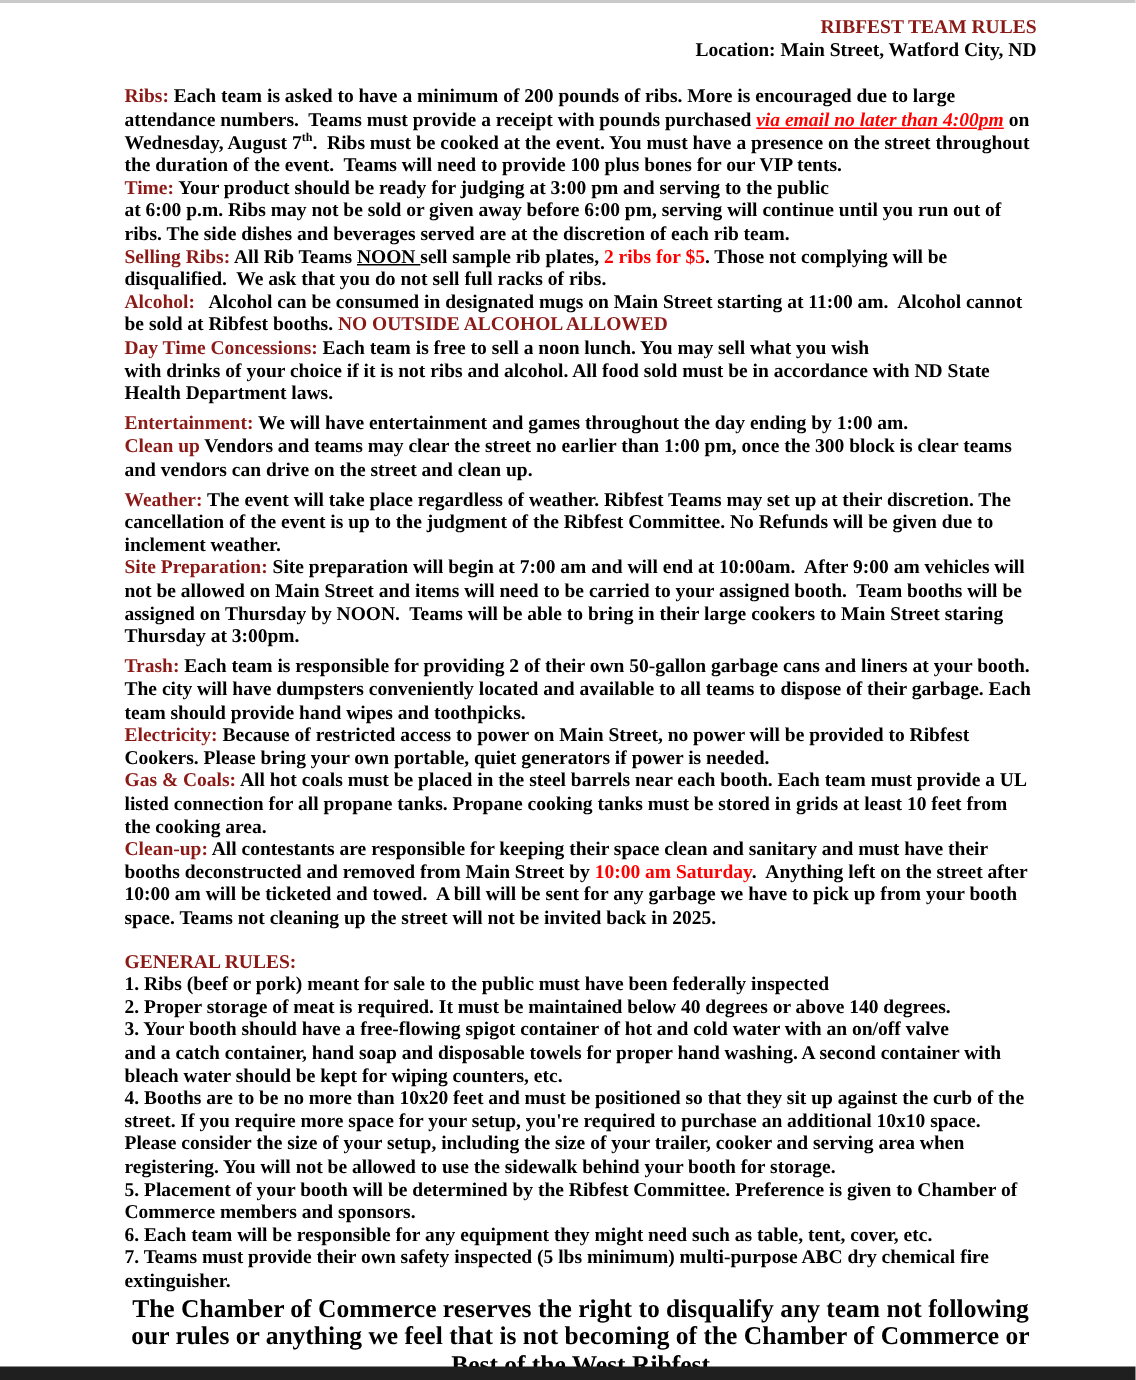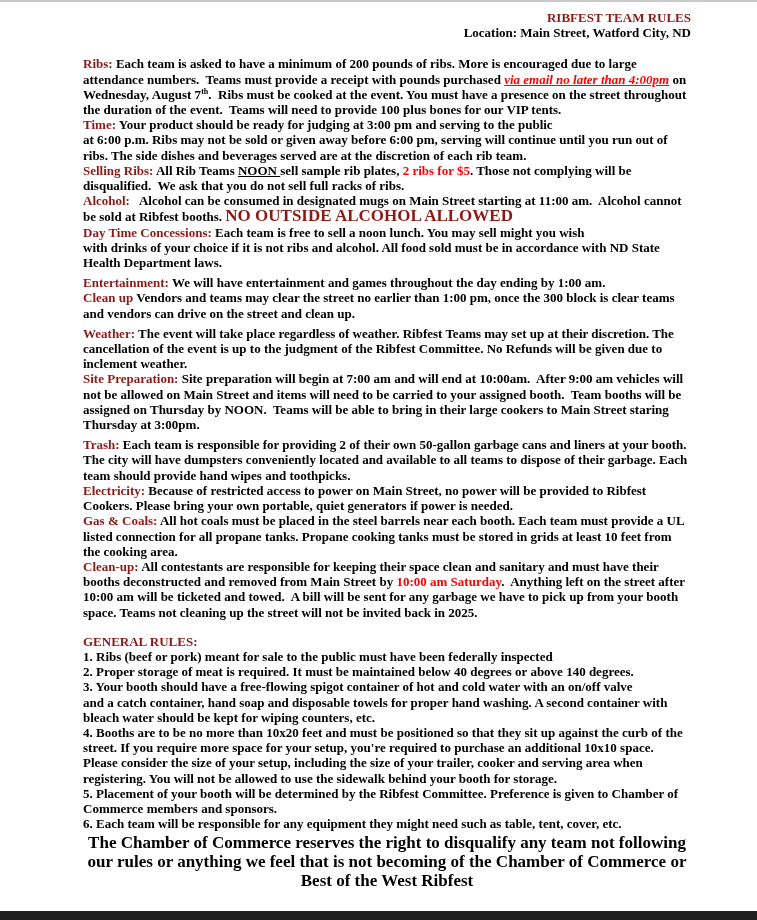--- a/index.html
+++ b/index.html
@@ -15,21 +15,21 @@
   .top-line { position:absolute; top:0; left:0; width:757px; height:2px; background:var(--topline-color,#c9c9c9); }
   .bottom-bar { position:absolute; bottom:0; left:0; width:757px; height:9px; background:var(--bottombar-color,#1f1f1f); }
   .content { position:absolute; left:83px; top:10px; width:608px; }
   p { margin:0; font-size:13px; line-height:15.2px; white-space:pre-wrap; }
   .doc-title { color:var(--darkred,#8b1a17); }
   .header-block { margin-bottom:16px;text-align:right; }
   .h { color:var(--darkred,#8b1a17); }
   .red { color:var(--red,#f00); }
   .red-iu { color:var(--red,#f00); font-style:italic; text-decoration:underline; }
   .u { text-decoration:underline; }
-  .big-darkred { color:var(--darkred,#8b1a17); font-size:17px; }
+  .big-darkred { color:var(--darkred,#8b1a17); font-size:13px; }
   .mt-sm { margin-top:5px; }
   .general-rules { margin-top:14px; }
   .gr-heading { color:var(--darkred,#8b1a17); }
   sup { font-size:0.62em; line-height:0; }
   .closing { font-size:17px; line-height:18.7px; text-align:center; margin-top:3px; color:#000; }
 </style>
 </head>
 <body>
 
 <div class="top-line"></div>
@@ -43,21 +43,21 @@
 
   <p class="sec"><span class="h">Ribs: </span><span>Each team is asked to have a minimum of 200 pounds of ribs. More is encouraged due to large attendance numbers.  Teams must provide a receipt with pounds purchased </span><span class="red-iu">via email no later than 4:00pm</span><span> on Wednesday, August 7</span><sup>th</sup><span>.  Ribs must be cooked at the event. You must have a presence on the street throughout the duration of the event.  Teams will need to provide 100 plus bones for our VIP tents.</span></p>
 
   <p class="sec"><span class="h">Time: </span><span>Your product should be ready for judging at 3:00 pm and serving to the public
 at 6:00 p.m. Ribs may not be sold or given away before 6:00 pm, serving will continue until you run out of ribs. The side dishes and beverages served are at the discretion of each rib team.</span></p>
 
   <p class="sec"><span class="h">Selling Ribs: </span><span>All Rib Teams </span><span class="u">NOON </span><span>sell sample rib plates, </span><span class="red">2 ribs for $5</span><span>. Those not complying will be disqualified.  We ask that you do not sell full racks of ribs.</span></p>
 
   <p class="sec"><span class="h">Alcohol: </span><span>  Alcohol can be consumed in designated mugs on Main Street starting at 11:00 am.  Alcohol cannot be sold at Ribfest booths. </span><span class="big-darkred">NO OUTSIDE ALCOHOL ALLOWED</span></p>
 
-  <p class="sec"><span class="h">Day Time Concessions: </span><span>Each team is free to sell a noon lunch. You may sell might you wish
+  <p class="sec"><span class="h">Day Time Concessions: </span><span>Each team is free to sell a noon lunch. You may sell what you wish
 with drinks of your choice if it is not ribs and alcohol. All food sold must be in accordance with ND State Health Department laws.</span></p>
 
   <p class="sec mt-sm"><span class="h">Entertainment: </span><span>We will have entertainment and games throughout the day ending by 1:00 am.</span></p>
 
   <p class="sec"><span class="h">Clean up </span><span>Vendors and teams may clear the street no earlier than 1:00 pm, once the 300 block is clear teams and vendors can drive on the street and clean up.</span></p>
 
   <p class="sec mt-sm"><span class="h">Weather: </span><span>The event will take place regardless of weather. Ribfest Teams may set up at their discretion. The cancellation of the event is up to the judgment of the Ribfest Committee. No Refunds will be given due to inclement weather.</span></p>
 
   <p class="sec"><span class="h">Site Preparation: </span><span>Site preparation will begin at 7:00 am and will end at 10:00am.  After 9:00 am vehicles will not be allowed on Main Street and items will need to be carried to your assigned booth.  Team booths will be assigned on Thursday by NOON.  Teams will be able to bring in their large cookers to Main Street staring Thursday at 3:00pm.</span></p>
 
@@ -71,19 +71,20 @@
 
   <div class="general-rules">
     <p class="gr-heading">GENERAL RULES:</p>
     <p>1. Ribs (beef or pork) meant for sale to the public must have been federally inspected</p>
     <p>2. Proper storage of meat is required. It must be maintained below 40 degrees or above 140 degrees.</p>
     <p>3. Your booth should have a free-flowing spigot container of hot and cold water with an on/off valve
 and a catch container, hand soap and disposable towels for proper hand washing. A second container with bleach water should be kept for wiping counters, etc.</p>
     <p>4. Booths are to be no more than 10x20 feet and must be positioned so that they sit up against the curb of the street. If you require more space for your setup, you're required to purchase an additional 10x10 space. Please consider the size of your setup, including the size of your trailer, cooker and serving area when registering. You will not be allowed to use the sidewalk behind your booth for storage.</p>
     <p>5. Placement of your booth will be determined by the Ribfest Committee. Preference is given to Chamber of Commerce members and sponsors.</p>
     <p>6. Each team will be responsible for any equipment they might need such as table, tent, cover, etc.</p>
+    <p>7. Teams must provide their own safety inspected (5 lbs minimum) multi-purpose ABC dry chemical fire extinguisher.</p>
   </div>
 
   <p class="closing">The Chamber of Commerce reserves the right to disqualify any team not following our rules or anything we feel that is not becoming of the Chamber of Commerce or Best of the West Ribfest</p>
 
 </div>
 
 <div class="bottom-bar"></div>
 
 </body></html>

